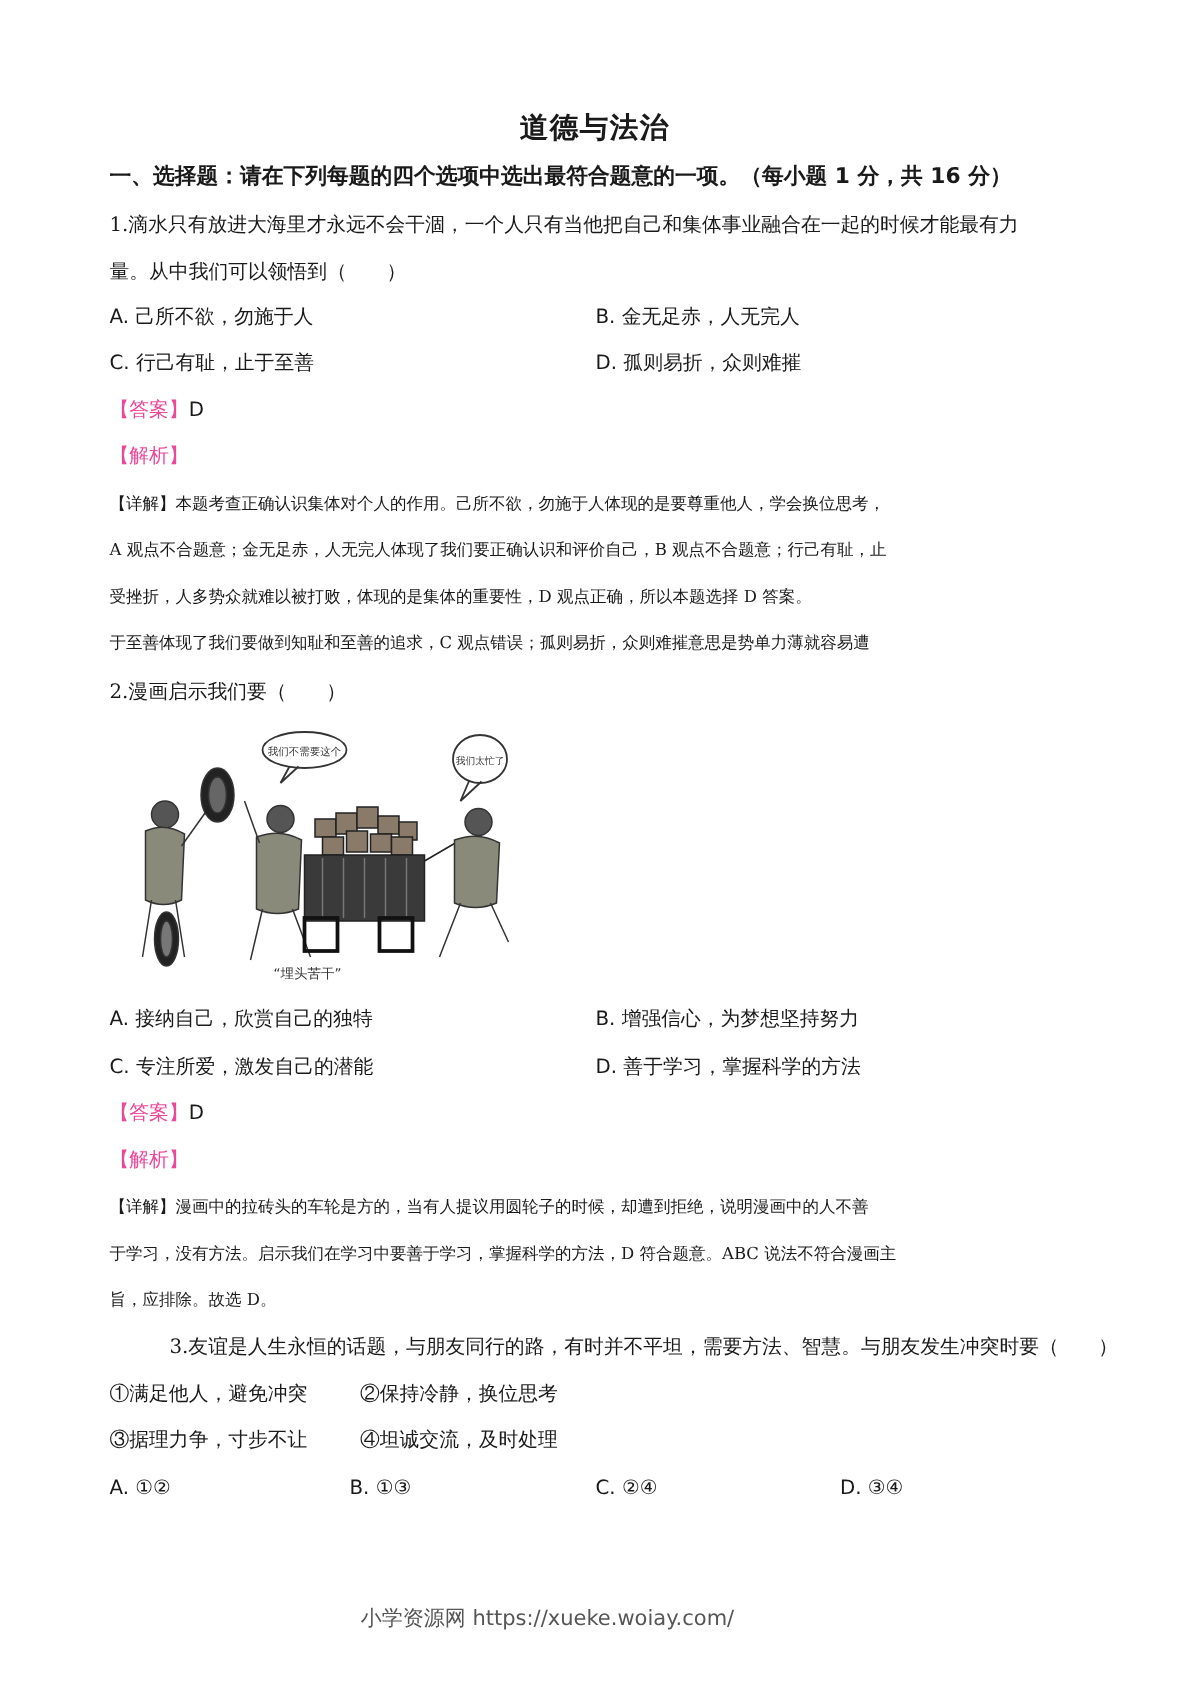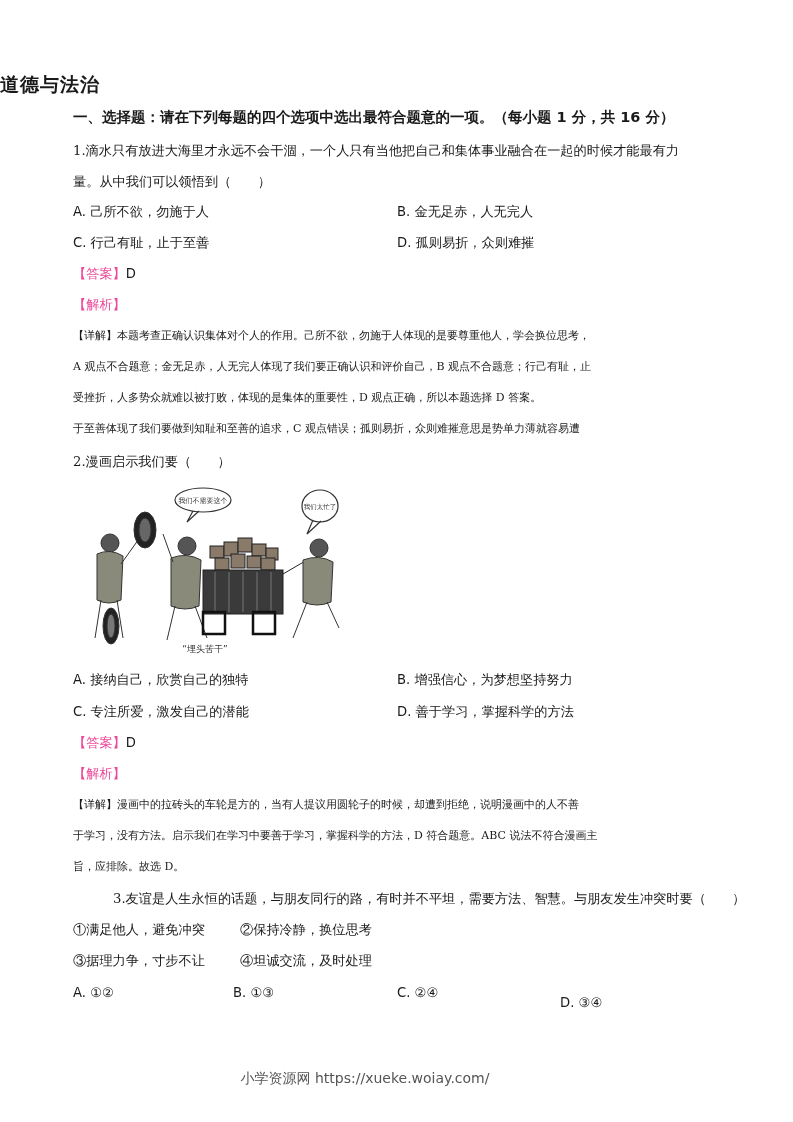--- a/index.html
+++ b/index.html
@@ -3,21 +3,21 @@
 <meta charset="utf-8">
 <style>
   html, body { margin: 0; padding: 0; background: #ffffff; }
   body {
     width: 793px; height: 1122px; position: relative; overflow: hidden;
     font-family: "DejaVu Serif", "Liberation Serif", serif;
     color: #1a1a1a;
   }
   .page-title {
     position: absolute; left: 0; width: 793px; top: 72px;
-    font-size: 19px; font-weight: bold;
+    text-align: center; font-size: 19px; font-weight: bold;
     font-family: "DejaVu Sans", sans-serif; letter-spacing: 1px;
   }
   .section-heading {
     position: absolute; left: 73px; top: 108px; font-size: 14.5px; font-weight: bold;
     font-family: "DejaVu Sans", sans-serif; white-space: nowrap;
   }
   .line {
     position: absolute; left: 73px; font-size: 13.2px; white-space: nowrap;
     line-height: 18px;
   }
@@ -180,18 +180,18 @@
   <span>①②</span>
 </div>
 <div class="line" style="top:984px; left:233px;">
   <span class="sans">B.</span>
   <span>①③</span>
 </div>
 <div class="line" style="top:984px; left:397px;">
   <span class="sans">C.</span>
   <span>②④</span>
 </div>
-<div class="line" style="top:984px; left:560px;margin-top:10px;">
+<div class="line" style="top:984px; left:560px;">
   <span class="sans">D.</span>
   <span>③④</span>
 </div>
 
 <div class="footer">小学资源网 https://xueke.woiay.com/</div>
 
 </body></html>

